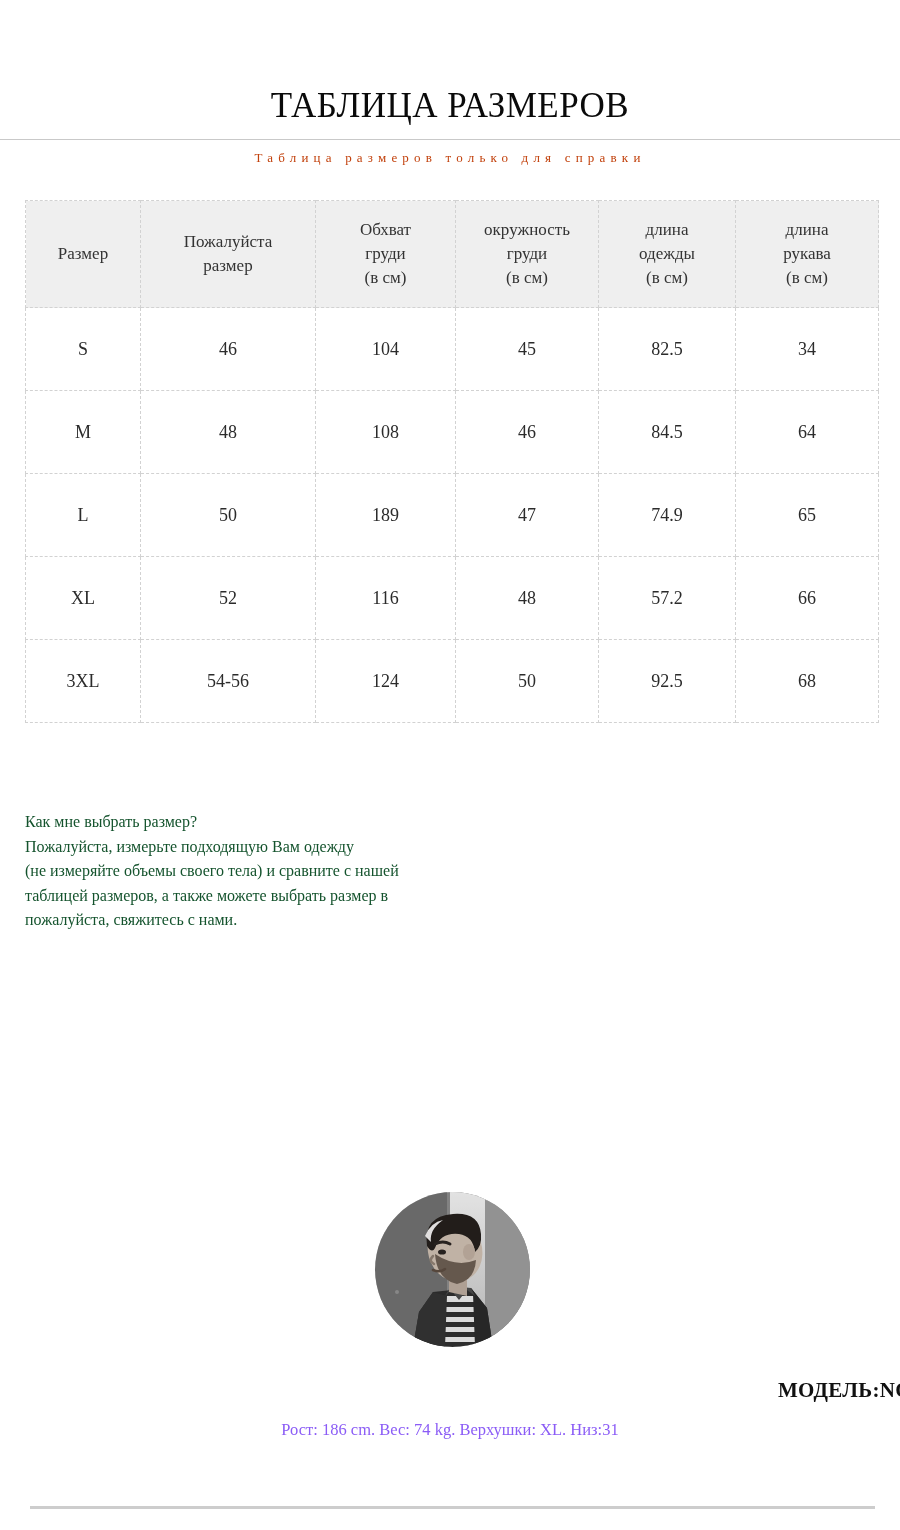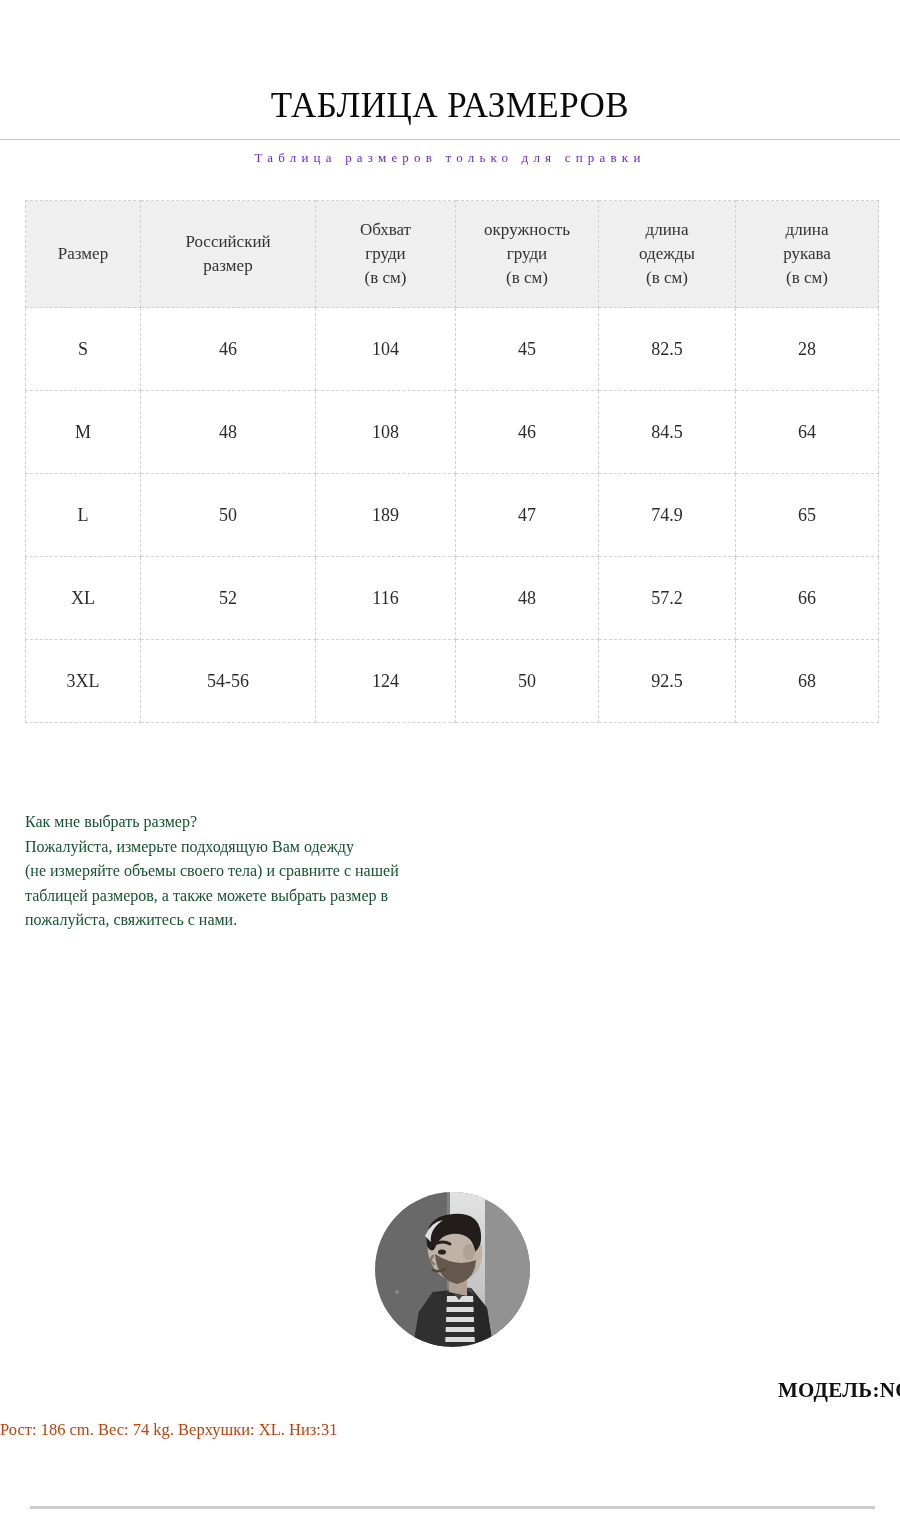--- a/index.html
+++ b/index.html
@@ -38,21 +38,21 @@
     background: #c9c9c9;
   }
   .page-subtitle {
     position: absolute;
     top: 148px;
     left: 0;
     width: 900px;
     text-align: center;
     font-size: 13px;
     letter-spacing: 5.2px;
-    color: #6d28d9;
+    color: #c2410c;
     line-height: 20px;
   }
 
   
   .size-table-wrap {
     position: absolute;
     top: 200px;
     left: 25px;
     width: 853px;
   }
@@ -122,22 +122,23 @@
     font-weight: 700;
     color: #111111;
     letter-spacing: 0.3px;
     padding-left: 44px;
   }
   .model-specs {
     position: absolute;
     top: 1420px;
     left: 0;
     width: 900px;
+    text-align: center;
     font-size: 16.5px;
-    color: #c2410c;
+    color: #8b5cf6;
   }
   .bottom-rule {
     position: absolute;
     top: 1506px;
     left: 30px;
     width: 845px;
     height: 3px;
     background: #cdcdcd;
   }
 </style>
@@ -157,21 +158,21 @@
         <col class="c4">
         <col class="c5">
         <col class="c6">
     </colgroup>
     <thead>
       <tr>
         <th>
           <div>Размер</div>
         </th>
         <th>
-          <div>Российский</div>
+          <div>Пожалуйста</div>
           <div>размер</div>
         </th>
         <th>
           <div>Обхват</div>
           <div>груди</div>
           <div>(в см)</div>
         </th>
         <th>
           <div>окружность</div>
           <div>груди</div>
@@ -189,21 +190,21 @@
         </th>
       </tr>
     </thead>
     <tbody>
       <tr>
         <td>S</td>
         <td>46</td>
         <td>104</td>
         <td>45</td>
         <td>82.5</td>
-        <td>28</td>
+        <td>34</td>
       </tr>
       <tr>
         <td>M</td>
         <td>48</td>
         <td>108</td>
         <td>46</td>
         <td>84.5</td>
         <td>64</td>
       </tr>
       <tr>

